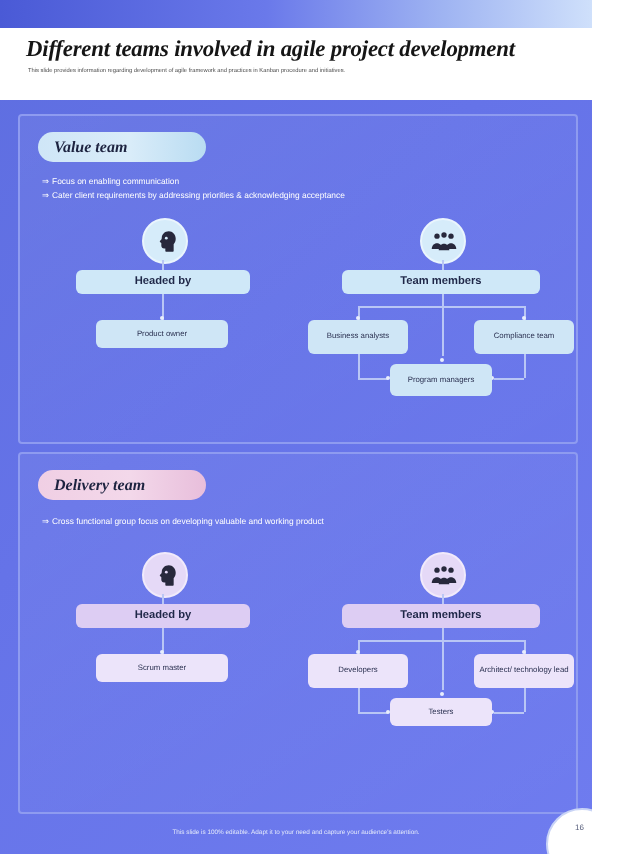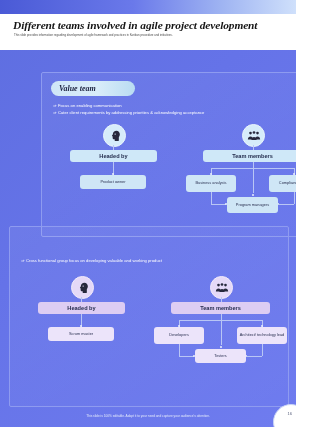--- a/index.html
+++ b/index.html
@@ -41,21 +41,21 @@
   
   .content{
     position:absolute;top:50px;left:0;width:296px;height:363px;
   }
   .panel{
     position:absolute;left:9px;width:278px;
     border:0.6px solid #8e9bf0;
     border-radius:2px;
     background:linear-gradient(150deg,rgba(255,255,255,0.06),rgba(255,255,255,0.0));
   }
-  #panel-value{top:22px;height:163px;margin-left:32px;}
+  #panel-value{top:7px;height:163px;}
   #panel-delivery{top:176px;height:179px;}
   .badge{
     position:absolute;left:9px;top:8px;
     width:84px;height:15px;
     border-radius:9px;
     display:flex;align-items:center;
   }
   .badge.value{background:linear-gradient(90deg,#cfe6f7 0%,#d9ecf9 55%,#b9dcf2 100%);}
   .badge.delivery{background:linear-gradient(90deg,#f0cfe4 0%,#f3d8ea 55%,#e8bedb 100%);}
   .badge-text{
@@ -213,20 +213,23 @@
         <div class="dot" style="left:235px;top:130px;"></div>
         <div class="dot" style="left:209.5px;top:121px;"></div>
         <div class="node leaf value-leaf" style="left:185px;top:124px;width:51px;height:16px;">
           <span>Program managers</span>
         </div>
       </div>
     </div>
 
     <div class="panel" id="panel-delivery">
 
+      <div class="badge delivery">
+        <span class="badge-text">Delivery team</span>
+      </div>
 
       <div class="bullets" style="top:30px;">
         <div class="bullet">
           <span class="arrow">⇒</span><span>Cross functional group focus on developing valuable and working product</span>
         </div>
       </div>
 
       <div class="diagram">
 
         <div class="circle-icon delivery" style="left:61px;top:49px;">

